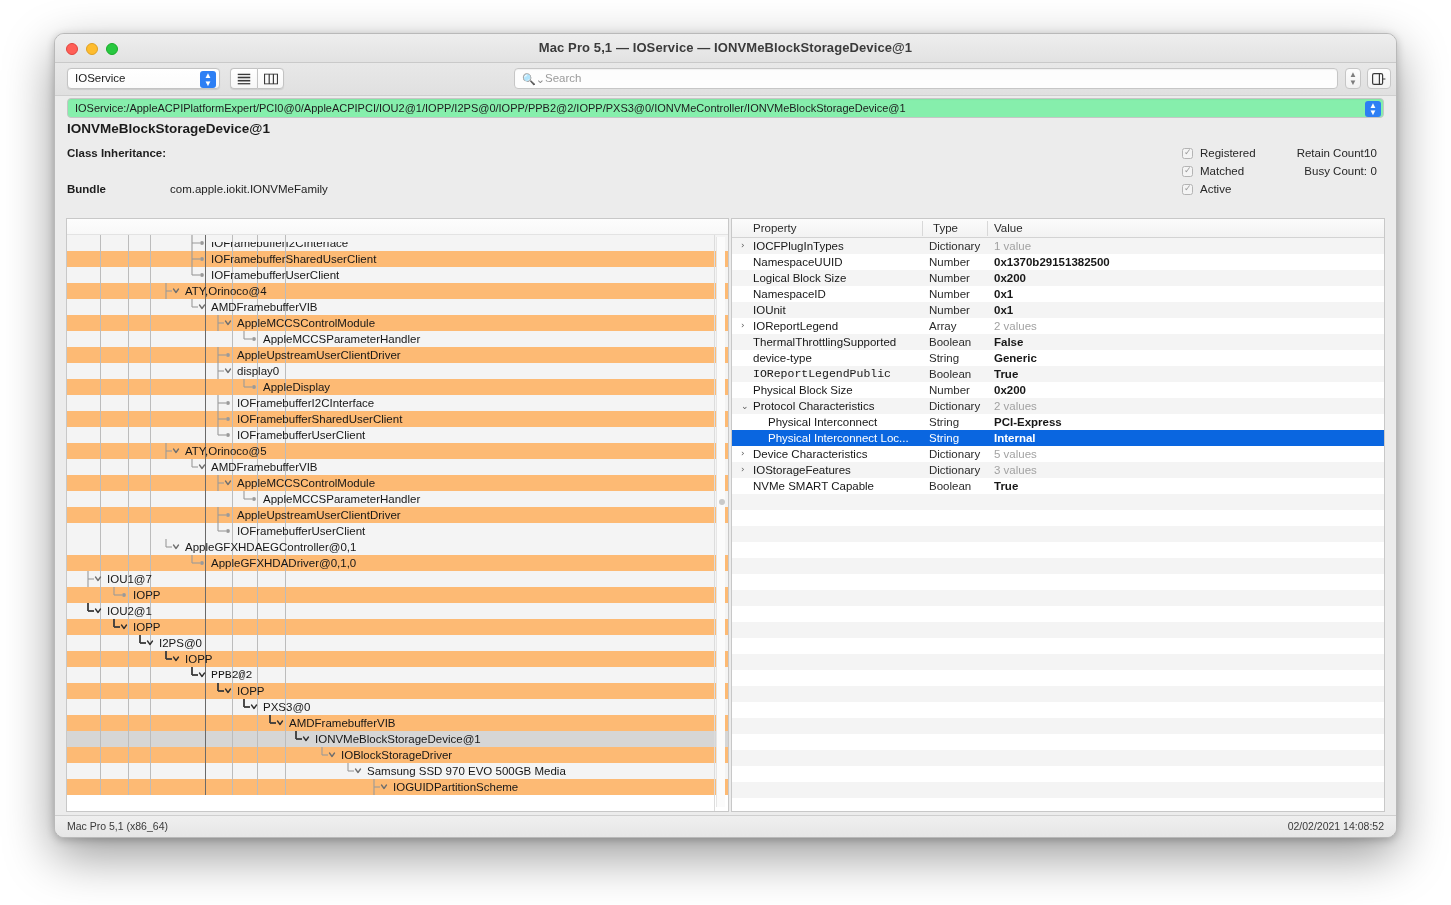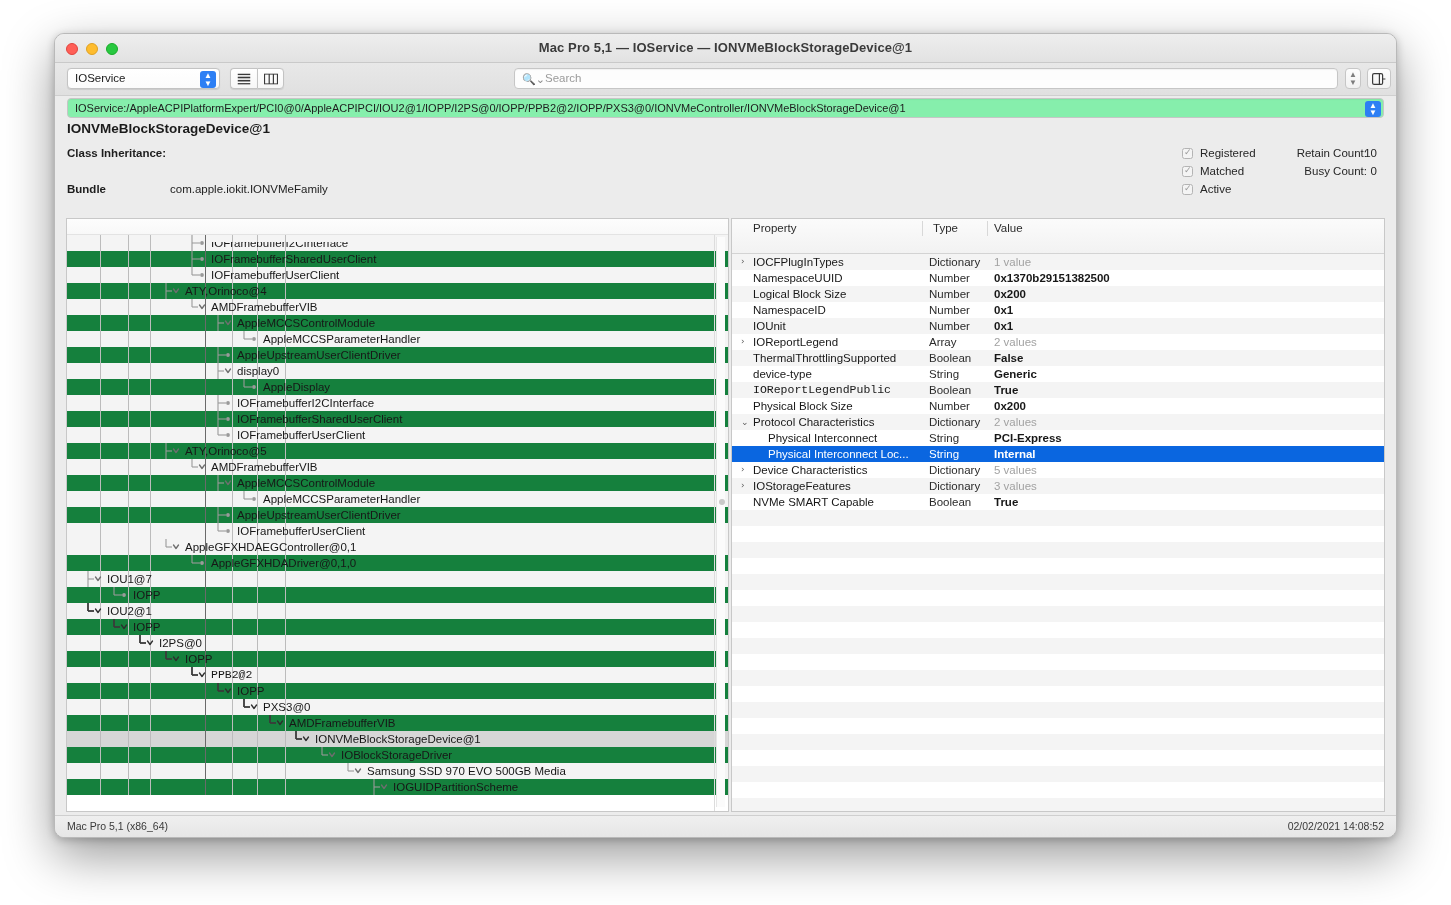--- a/index.html
+++ b/index.html
@@ -193,21 +193,21 @@
     border-bottom: 1px solid #e3e3e3;
     z-index: 5;
   }
   #tree-rows { position: absolute; left: 0; right: 0; top: 16px; }
   .trow {
     position: relative;
     height: 16px;
     font-size: 11.5px; color: #171717;
     white-space: nowrap;
   }
-  .trow.odd  { background: #15803d; }
+  .trow.odd  { background: #fdba74; }
   .trow.even { background: #f4f4f4; }
   .trow.sel  { background: #d6d6d6; }
   .tlabel {
     position: absolute; top: 1px;
     line-height: 14px;
   }
   .guide {
     position: absolute; top: 0; width: 1px; height: 16px;
     background: #bcbcbc;
   }
@@ -236,21 +236,21 @@
   
   #prop-pane {
     position: absolute; left: 676px; top: 0px;
     right: 11px; bottom: 3px;
     background: #ffffff;
     border: 1px solid #c8c8c8;
     overflow: hidden;
   }
   #prop-header {
     position: relative;
-    height: 35px;
+    height: 19px;
     background: linear-gradient(to bottom, #fbfbfb, #f2f2f2);
     border-bottom: 1px solid #d3d3d3;
     font-size: 11.5px; color: #2a2a2a;
   }
   .ph { position: absolute; top: 3px; }
   .ph-div {
     position: absolute; top: 2px; width: 1px; height: 15px;
     background: #d8d8d8;
   }
   .prow {

